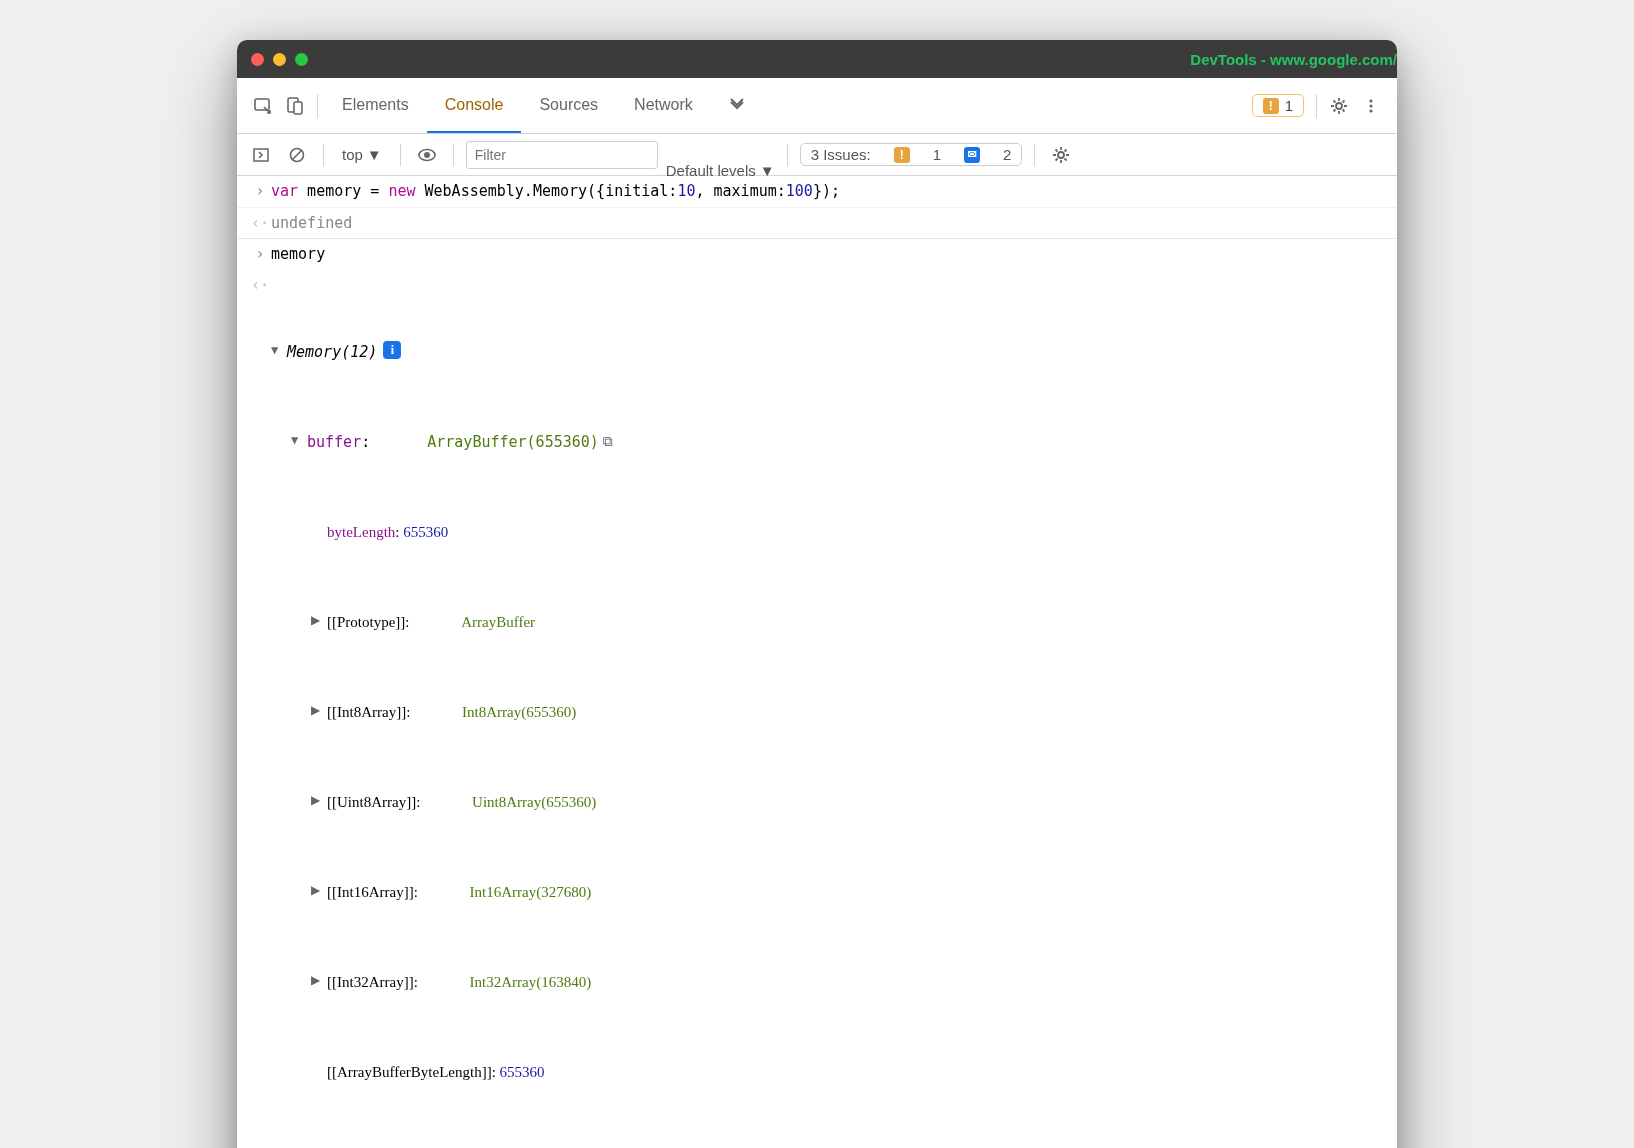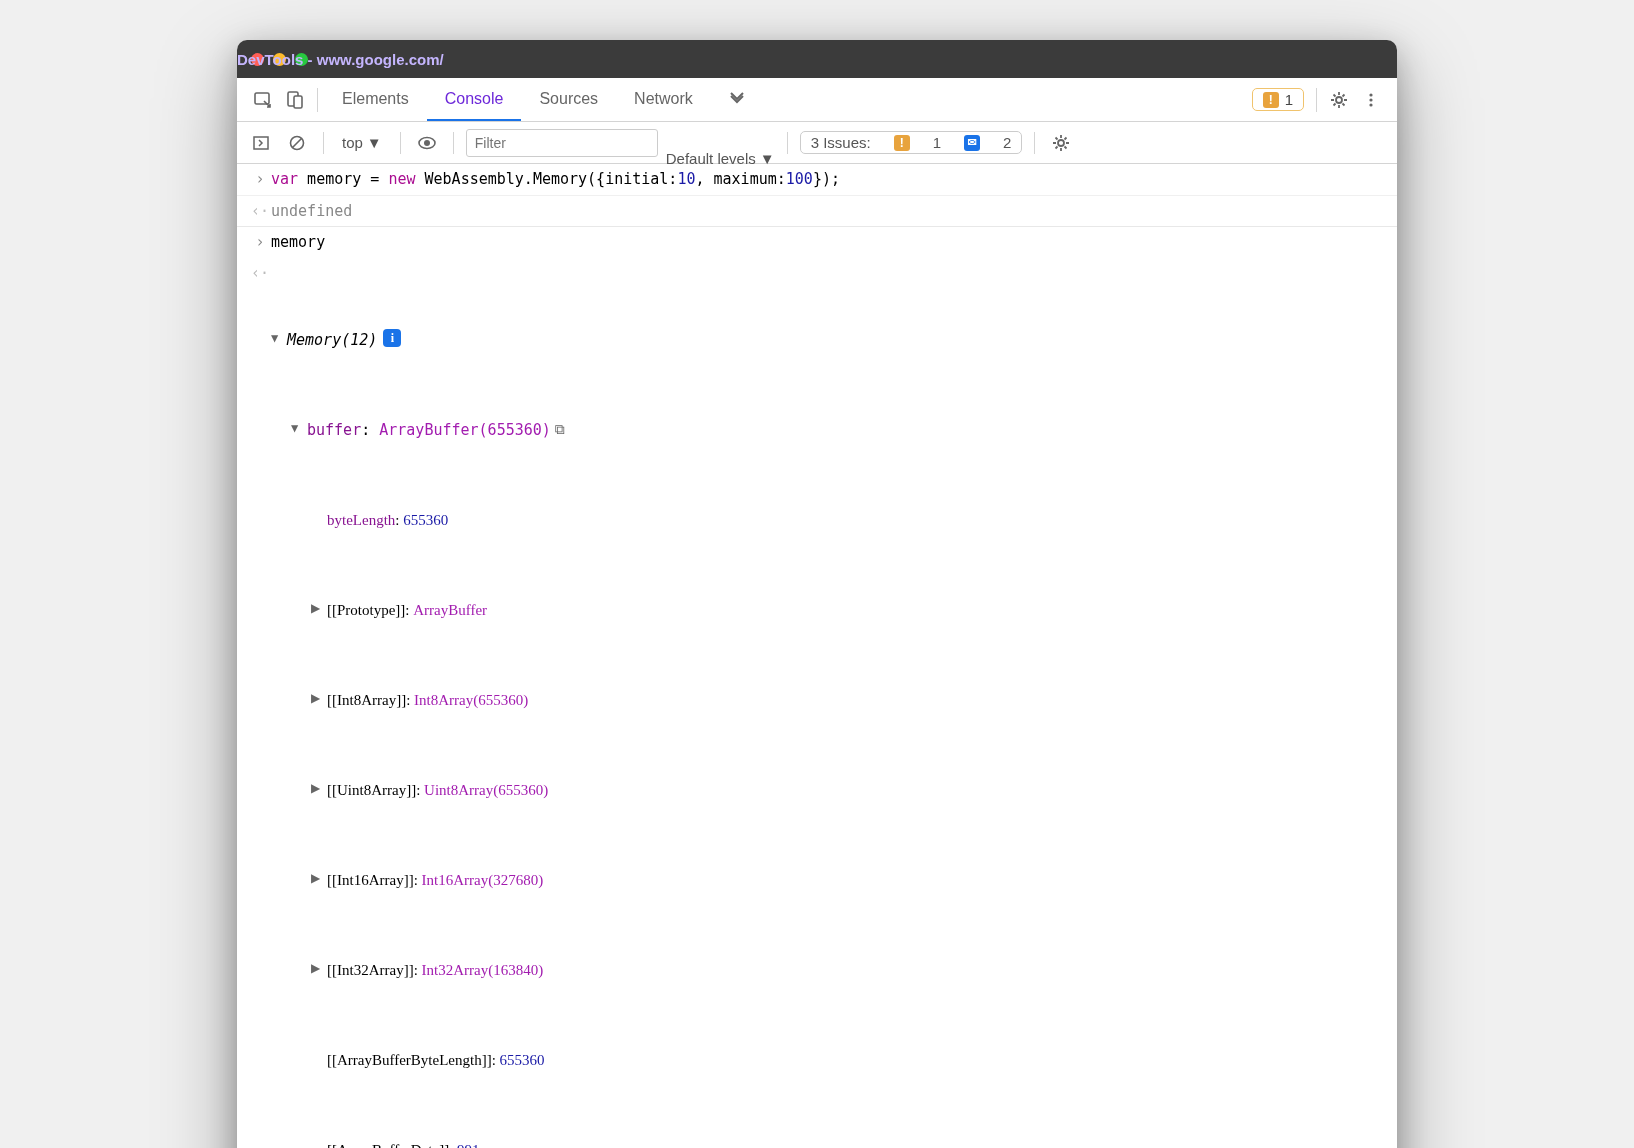--- a/index.html
+++ b/index.html
@@ -26,41 +26,41 @@
     padding: 0 14px;
     position: relative;
   }
   .traffic { display: flex; gap: 9px; }
   .tl { width: 13px; height: 13px; border-radius: 50%; }
   .tl.red { background: #ff5f57; }
   .tl.yellow { background: #febc2e; }
   .tl.green { background: #28c840; }
   .title-text {
     position: absolute; left: 0; right: 0;
-    text-align: left; color: #c4b5fd; font-size: 15px; font-weight: 600;
+    text-align: right; color: #22c55e; font-size: 15px; font-weight: 600;
     pointer-events: none;
   }
   .tabbar {
     display: flex; align-items: center;
-    height: 44px;
+    height: 56px;
     border-bottom: 1px solid #d4d4d4;
     padding: 0 10px;
     gap: 0;
   }
   .tabbar .icon-btn {
     width: 32px; height: 32px; display: flex; align-items: center; justify-content: center;
     color: #666; cursor: pointer;
   }
   .tabbar .divider { width: 1px; height: 24px; background: #d4d4d4; margin: 0 6px; }
   .tabs { display: flex; height: 100%; }
   .tab {
     padding: 0 18px; display: flex; align-items: center; font-size: 16px; color: #666; cursor: pointer;
     border-bottom: 2px solid transparent; height: 100%;
   }
-  .tab.active { color: #6d28d9; border-bottom-color: #1a73e8; }
+  .tab.active { color: #a16207; border-bottom-color: #1a73e8; }
   .tabbar .spacer { flex: 1; }
   .warn-badge {
     display: flex; align-items: center; gap: 6px;
     background: #fff; border: 1px solid #f0c36d; border-radius: 5px;
     padding: 2px 10px; font-size: 15px; color: #444; margin-right: 6px;
   }
   .warn-ic { width: 16px; height: 16px; background: #e8a33d; border-radius: 3px; display:flex; align-items:center; justify-content:center; color:#fff; font-weight:bold; font-size:12px;}
   .toolbar {
     display: flex; align-items: center; height: 42px;
     border-bottom: 1px solid #d4d4d4; padding: 0 10px; gap: 8px;
@@ -93,21 +93,21 @@
   .content { flex: 1; white-space: pre-wrap; }
   .kw { color: #aa0d91; }
   .num { color: #1a1aa6; }
   .und { color: #888; }
   .tree { padding-left: 0; }
   .tnode { display:flex; align-items:flex-start; }
   .arrow { color:#666; margin-right:4px; font-size:12px; display:inline-block; width:12px; user-select:none;}
   .arrow.spacer { visibility:hidden; }
   .italic { font-style: italic; }
   .prop { color: #881391; }
-  .val-obj { color: #a21caf; }
+  .val-obj { color: #4d7c0f; margin-left: 48px; }
   .info-badge { display:inline-flex; width:18px; height:18px; background:#1a73e8; color:#fff; border-radius:4px; align-items:center; justify-content:center; font-style:normal; font-family:-apple-system; font-size:12px; font-weight:bold; margin-left:6px; vertical-align:middle;}
   .mem-ic { display:inline-block; font-size:14px; color:#666; margin-left:4px; vertical-align:middle;}
   .i0 { padding-left: 0; }
   .i1 { padding-left: 20px; }
   .i2 { padding-left: 40px; font-family: Liberation Serif, serif; }
   svg { display:block; }
 </style>
 </head>
 <body>
 

